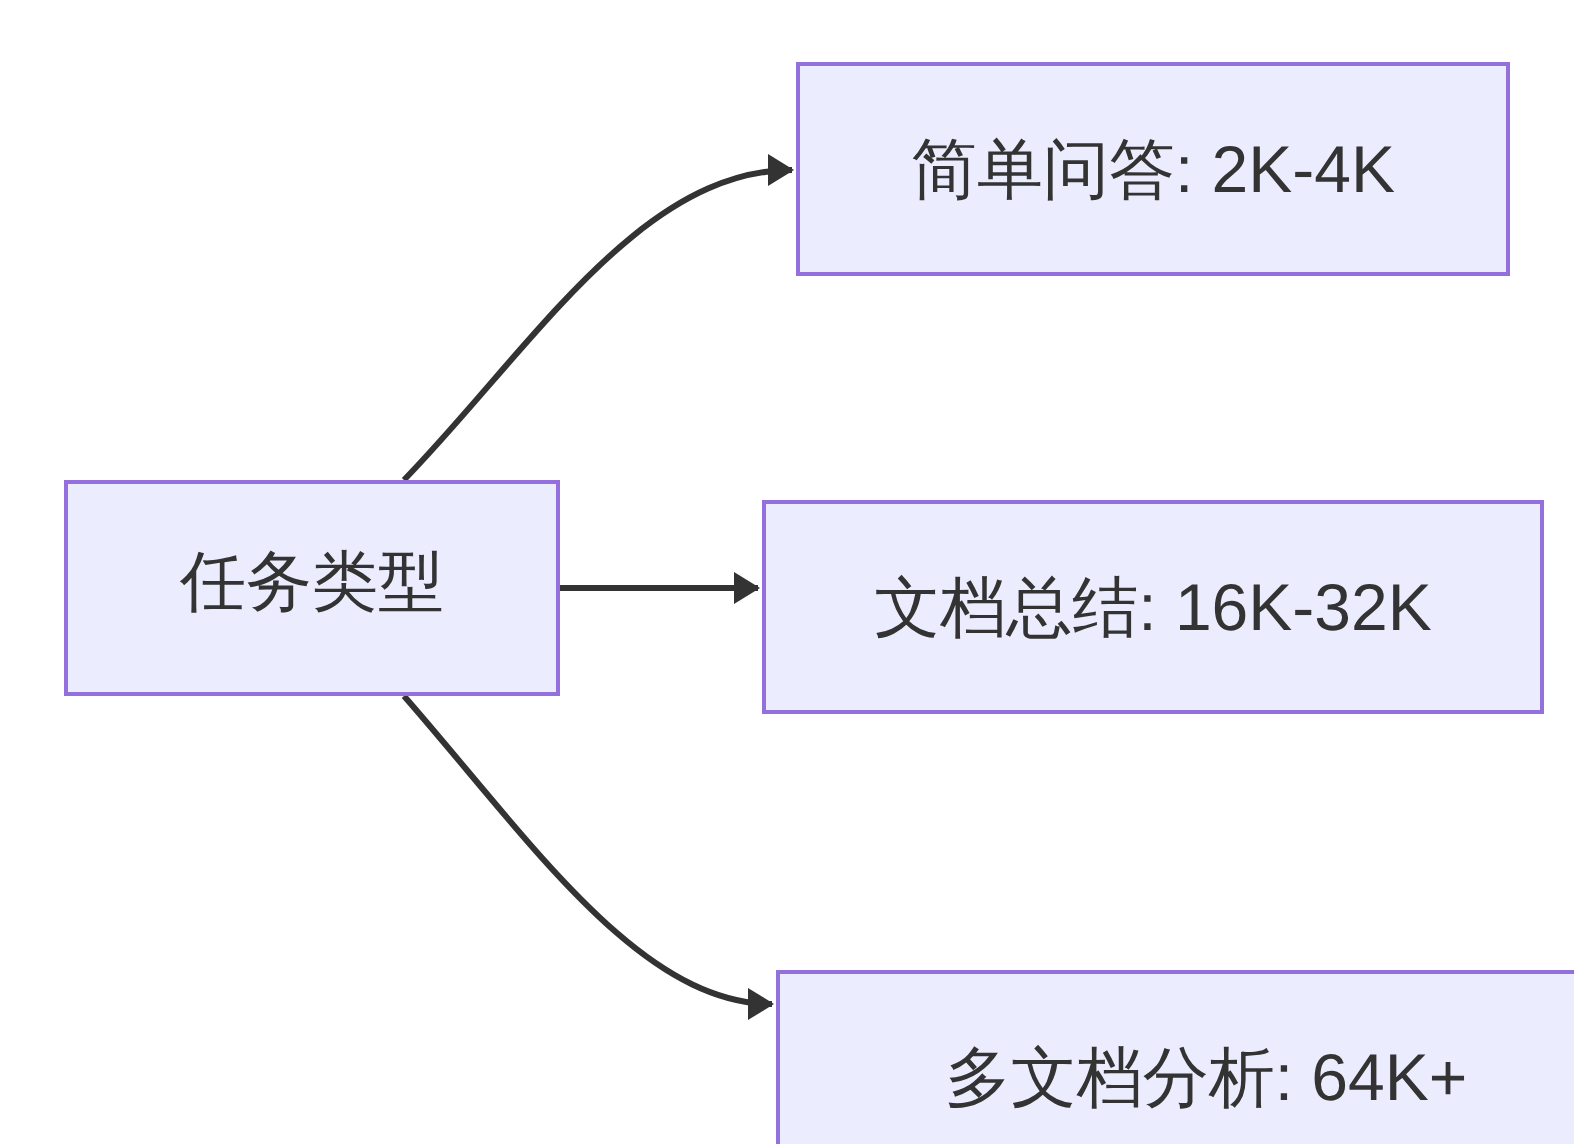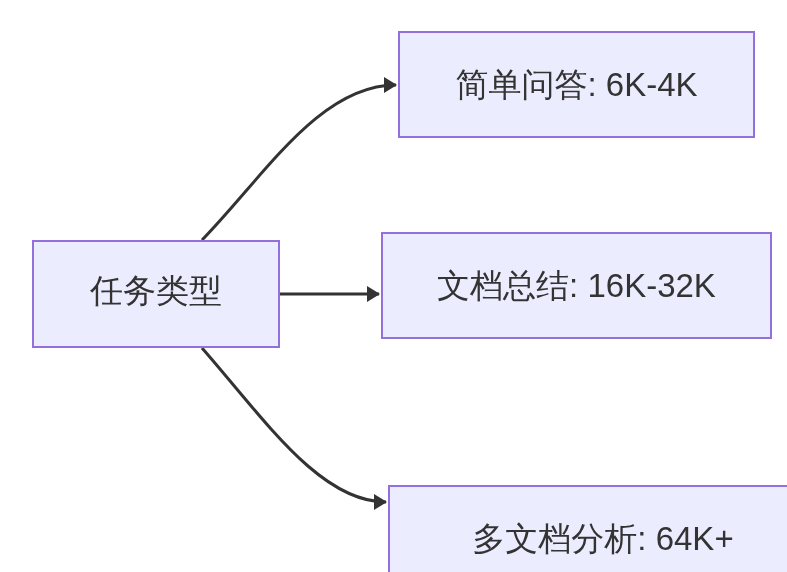--- a/index.html
+++ b/index.html
@@ -36,21 +36,21 @@
     align-items: center;
     justify-content: center;
     color: #333333;
     font-size: 33px;
     line-height: 1.2;
     white-space: nowrap;
     text-align: center;
   }
   .node-root    { left: 32px;  top: 240px; width: 248px; height: 108px; font-family: Liberation Mono, monospace; }
   .node-qa      { left: 398px; top: 31px;  width: 357px; height: 107px; }
-  .node-summary { left: 381px; top: 232px; width: 391px; height: 107px; }
+  .node-summary { left: 381px; top: 250px; width: 391px; height: 107px; }
   .node-multi   { left: 388px; top: 448px; width: 430px; height: 108px; margin-top: 37px; }
 </style>
 </head>
 <body>
 
 <div class="diagram">
 
   <svg class="edges" width="787" height="572" viewBox="0 0 787 572" xmlns="http://www.w3.org/2000/svg">
     <defs>
       <marker id="arrowhead" markerUnits="userSpaceOnUse" markerWidth="15" markerHeight="18" refX="12" refY="8" orient="auto">
@@ -60,21 +60,21 @@
     <path class="edge" d="M202,240 C265,175 320,85 396,85" marker-end="url(#arrowhead)"></path>
     <path class="edge" d="M280,294 L379,294" marker-end="url(#arrowhead)"></path>
     <path class="edge" d="M202,348 C265,420 320,502 386,502" marker-end="url(#arrowhead)"></path>
   </svg>
 
   <div class="node node-root">
     <span>任务类型</span>
   </div>
 
   <div class="node node-qa">
-    <span>简单问答: 6K-4K</span>
+    <span>简单问答: 2K-4K</span>
   </div>
 
   <div class="node node-summary">
     <span>文档总结: 16K-32K</span>
   </div>
 
   <div class="node node-multi">
     <span>多文档分析: 64K+</span>
   </div>
 

